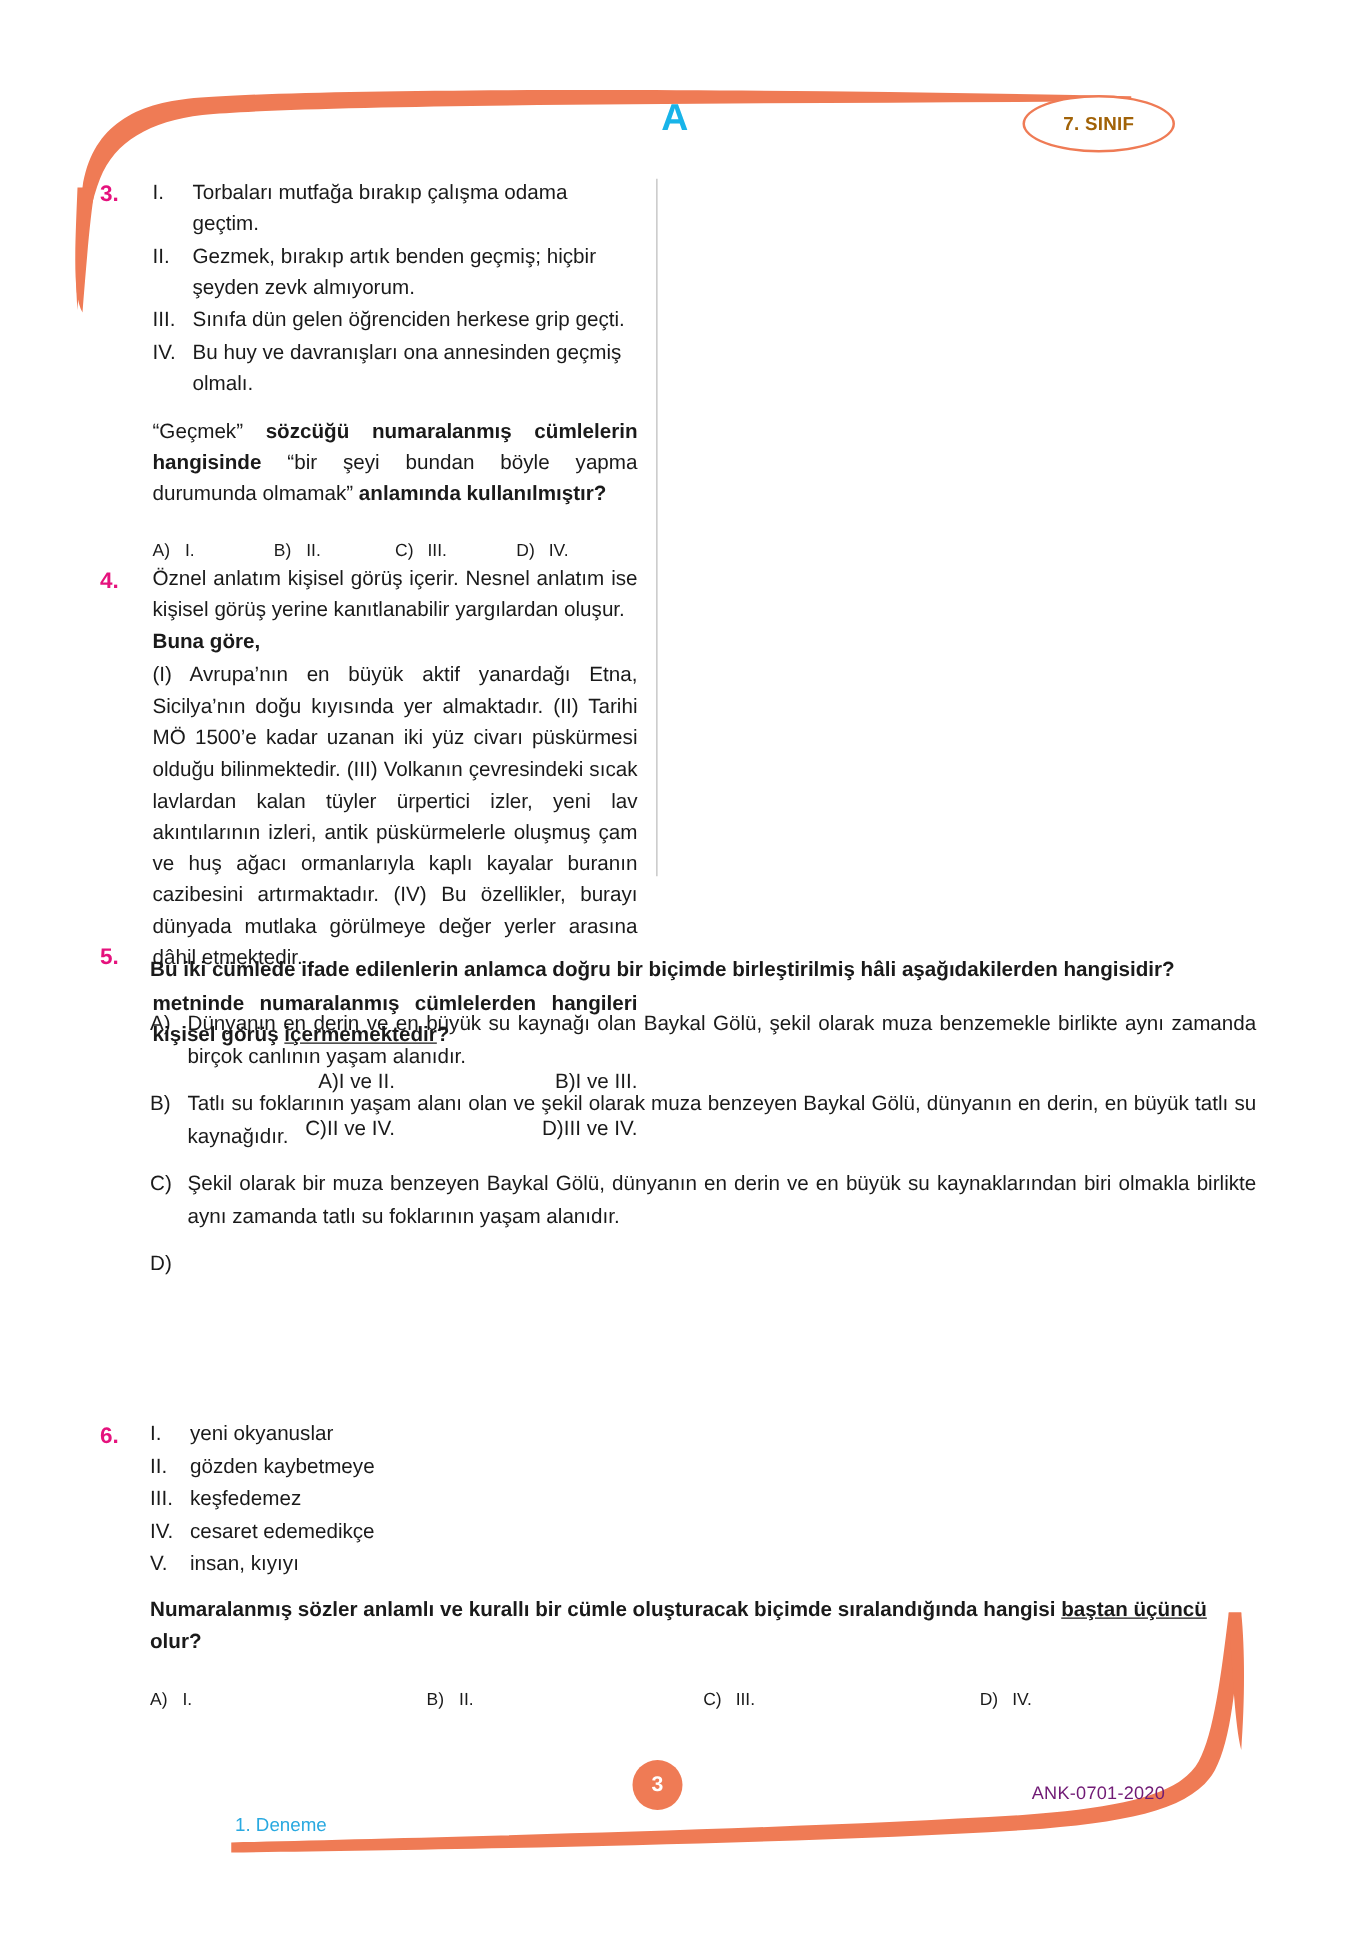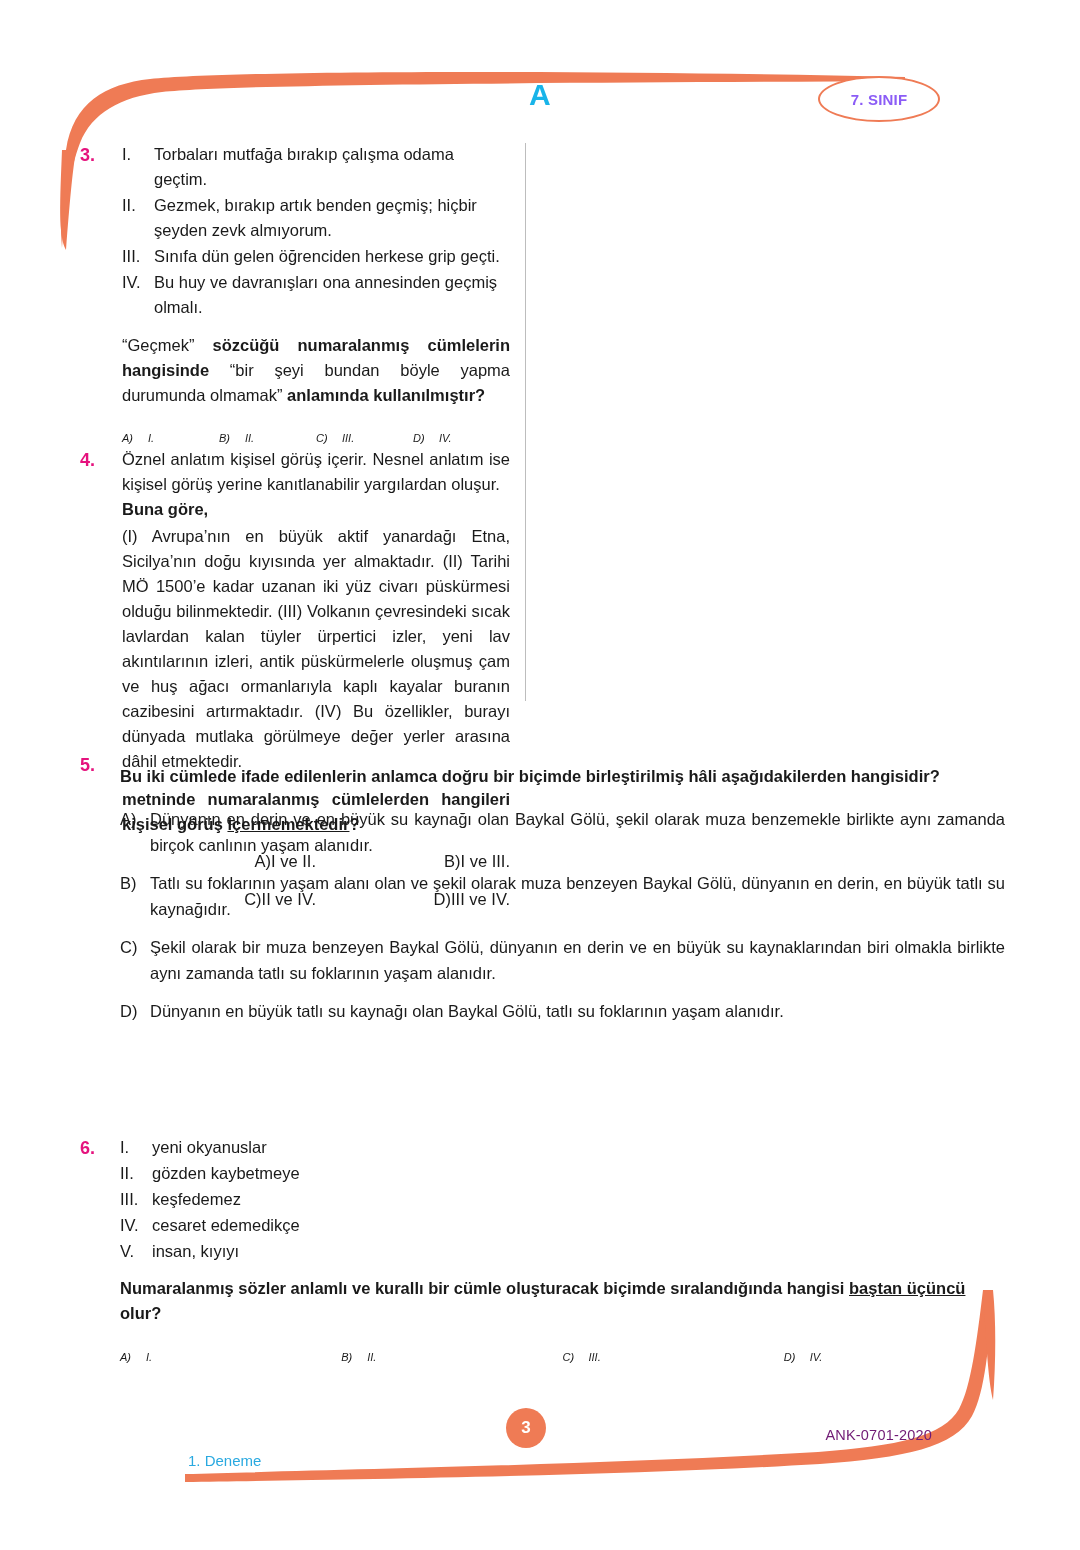--- a/index.html
+++ b/index.html
@@ -56,21 +56,21 @@
     top: -2px;
     width: 118px;
     height: 42px;
     border: 2.5px solid #ef7b55;
     border-radius: 50%;
     display: flex;
     align-items: center;
     justify-content: center;
     font-size: 15px;
     font-weight: bold;
-    color: #8b5cf6;
+    color: #a16207;
     background: #fff;
     letter-spacing: 0.2px;
   }
 
   
   .cols {
     position: absolute;
     left: 80px;
     top: 142px;
     width: 920px;
@@ -150,22 +150,21 @@
   .para { margin-top: 2px; }
   .lead { font-weight: bold; }
 
   
   .opts-inline {
     margin-top: 22px;
     display: flex;
   }
   .opts-inline .opt {
     width: 25%;
-    font-size: 11px;
-    font-style: italic;
+    font-size: 14px;
   }
   .opts-2col {
     margin-top: 12px;
     text-align: right;
   }
   .opts-2col .row { display: flex; margin-bottom: 13px; }
   .opts-2col .row .opt { width: 50%; font-size: 16.5px; }
   .opts-2col .row .opt .lbl { display: inline-block; width: 26px; }
 
   .opts-stack { margin-top: 18px; }
@@ -348,21 +347,21 @@
         <div class="opt">
           <span class="lbl">A)</span><span>Dünyanın en derin ve en büyük su kaynağı olan Baykal Gölü, şekil olarak muza benzemekle birlikte aynı zamanda birçok canlının yaşam alanıdır.</span>
         </div>
         <div class="opt">
           <span class="lbl">B)</span><span>Tatlı su foklarının yaşam alanı olan ve şekil olarak muza benzeyen Baykal Gölü, dünyanın en derin, en büyük tatlı su kaynağıdır.</span>
         </div>
         <div class="opt">
           <span class="lbl">C)</span><span>Şekil olarak bir muza benzeyen Baykal Gölü, dünyanın en derin ve en büyük su kaynaklarından biri olmakla birlikte aynı zamanda tatlı su foklarının yaşam alanıdır.</span>
         </div>
         <div class="opt">
-          <span class="lbl">D)</span><span>Dünyanın en büyük tatlı su kaynağı olan Baykal Gölü, tatlı su foklarının yaşam alanıdır.</span>
+          <span class="lbl">D)</span>
         </div>
       </div>
     </div>
   </div>
 
   <div class="wide-q q" id="q6">
     <div class="qnum">6.</div>
     <div class="qbody">
       <ul class="roman-list">
         <li>

